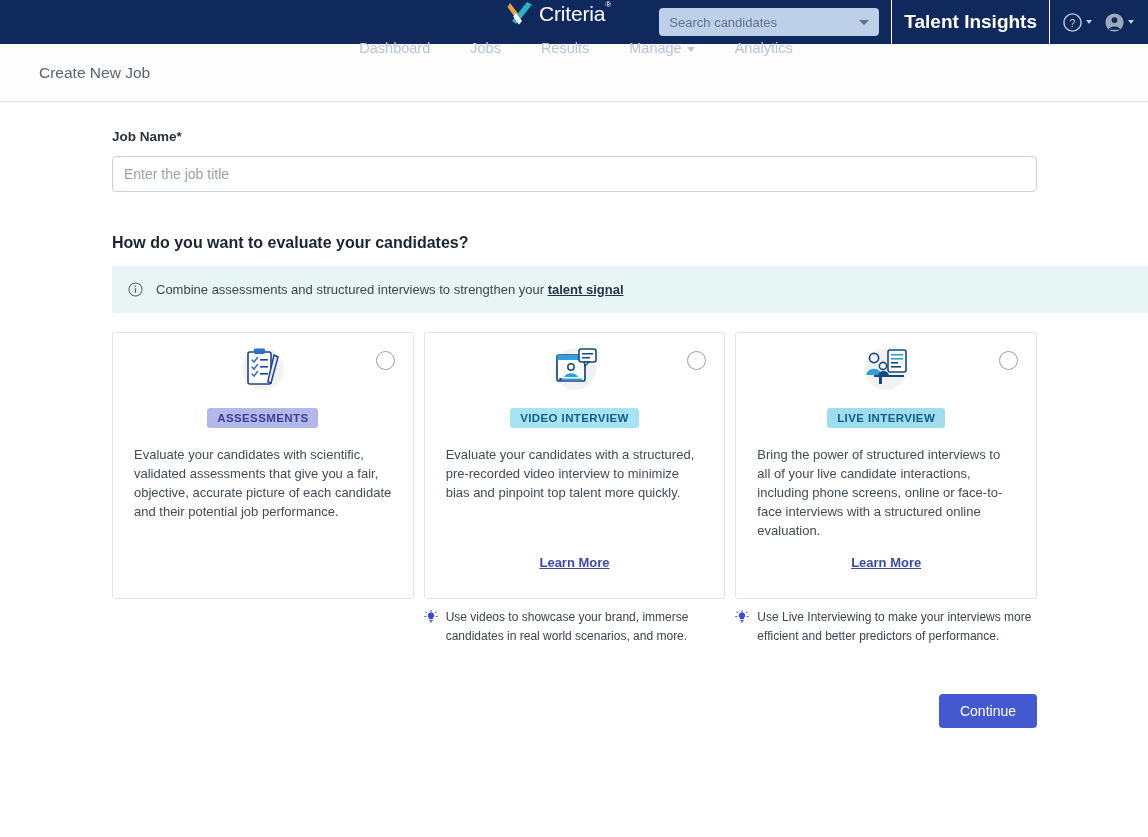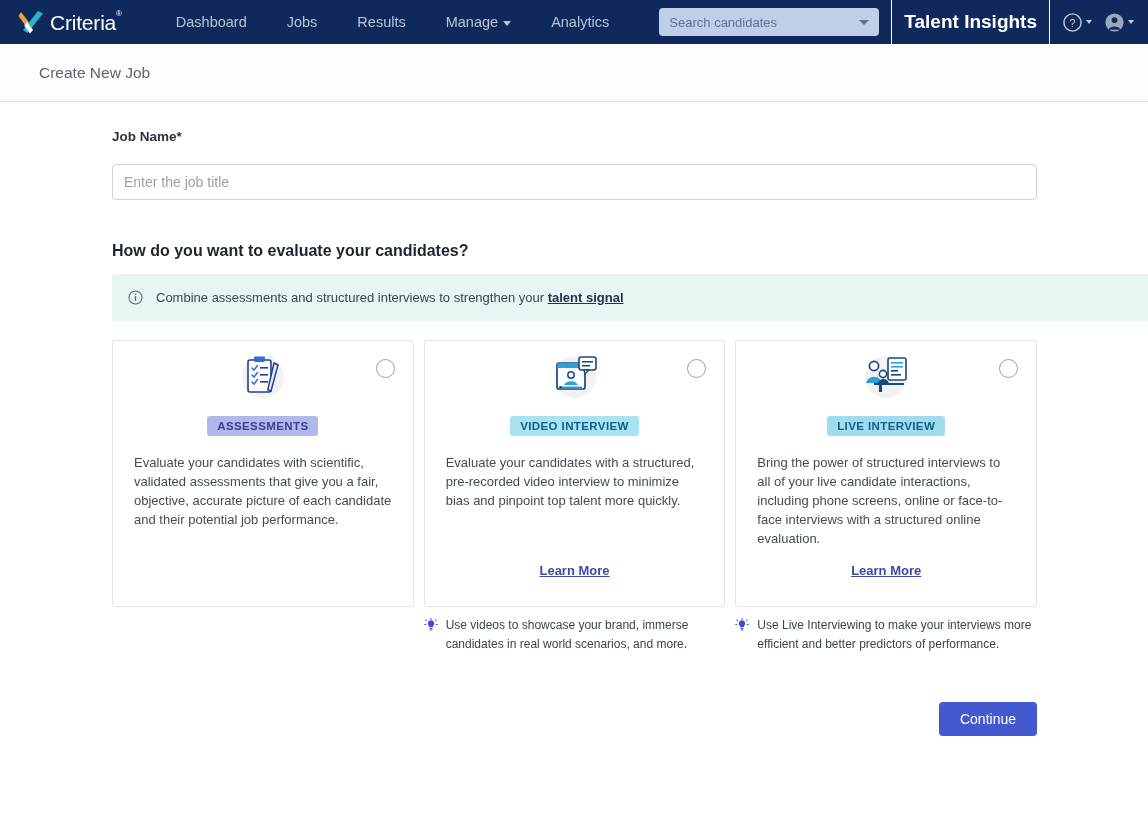--- a/index.html
+++ b/index.html
@@ -11,20 +11,21 @@
     overflow: hidden;
   }
 
   
   .topnav {
     height: 44px; width: 100%;
     background: #10295c;
     display: flex; align-items: center;
     padding: 0 14px 0 18px;
     position: relative;
+    flex-direction: column;
   }
   .logo { display: flex; align-items: center; gap: 4px; margin-right: 34px; }
   .logo-mark { width: 28px; height: 26px; display: block; }
   .logo-text {
     color: #ffffff; font-size: 21px; letter-spacing: -0.2px;
     font-weight: 400; position: relative; line-height: 1;
   }
   .logo-text sup { font-size: 8px; vertical-align: super; top: -6px; position: relative; }
 
   .navlinks { display: flex; align-items: center; gap: 0; }
@@ -80,21 +81,21 @@
   .container { width: 925px; margin-left: 112px; }
 
   .h1 {
     font-size: 19.5px; font-weight: bold; color: #1d2430;
     margin-top: 72px; letter-spacing: -0.1px;
   }
   .field-label {
     font-size: 13.5px; font-weight: bold; color: #2b3340; margin-top: 27px;
   }
   .job-input {
-    display: block; width: 925px; height: 36px; margin-top: 20px;
+    display: block; width: 925px; height: 36px; margin-top: 12px;
     border: 1px solid #ccd2da; border-radius: 4px; background: #fff;
     padding: 0 11px; font-size: 14px; color: #2f3640;
     font-family: "Liberation Sans", sans-serif;
   }
   .job-input::placeholder { color: #9aa1ab; }
 
   .h2 {
     font-size: 16px; font-weight: bold; color: #1d2430; margin-top: 42px;
   }
 

